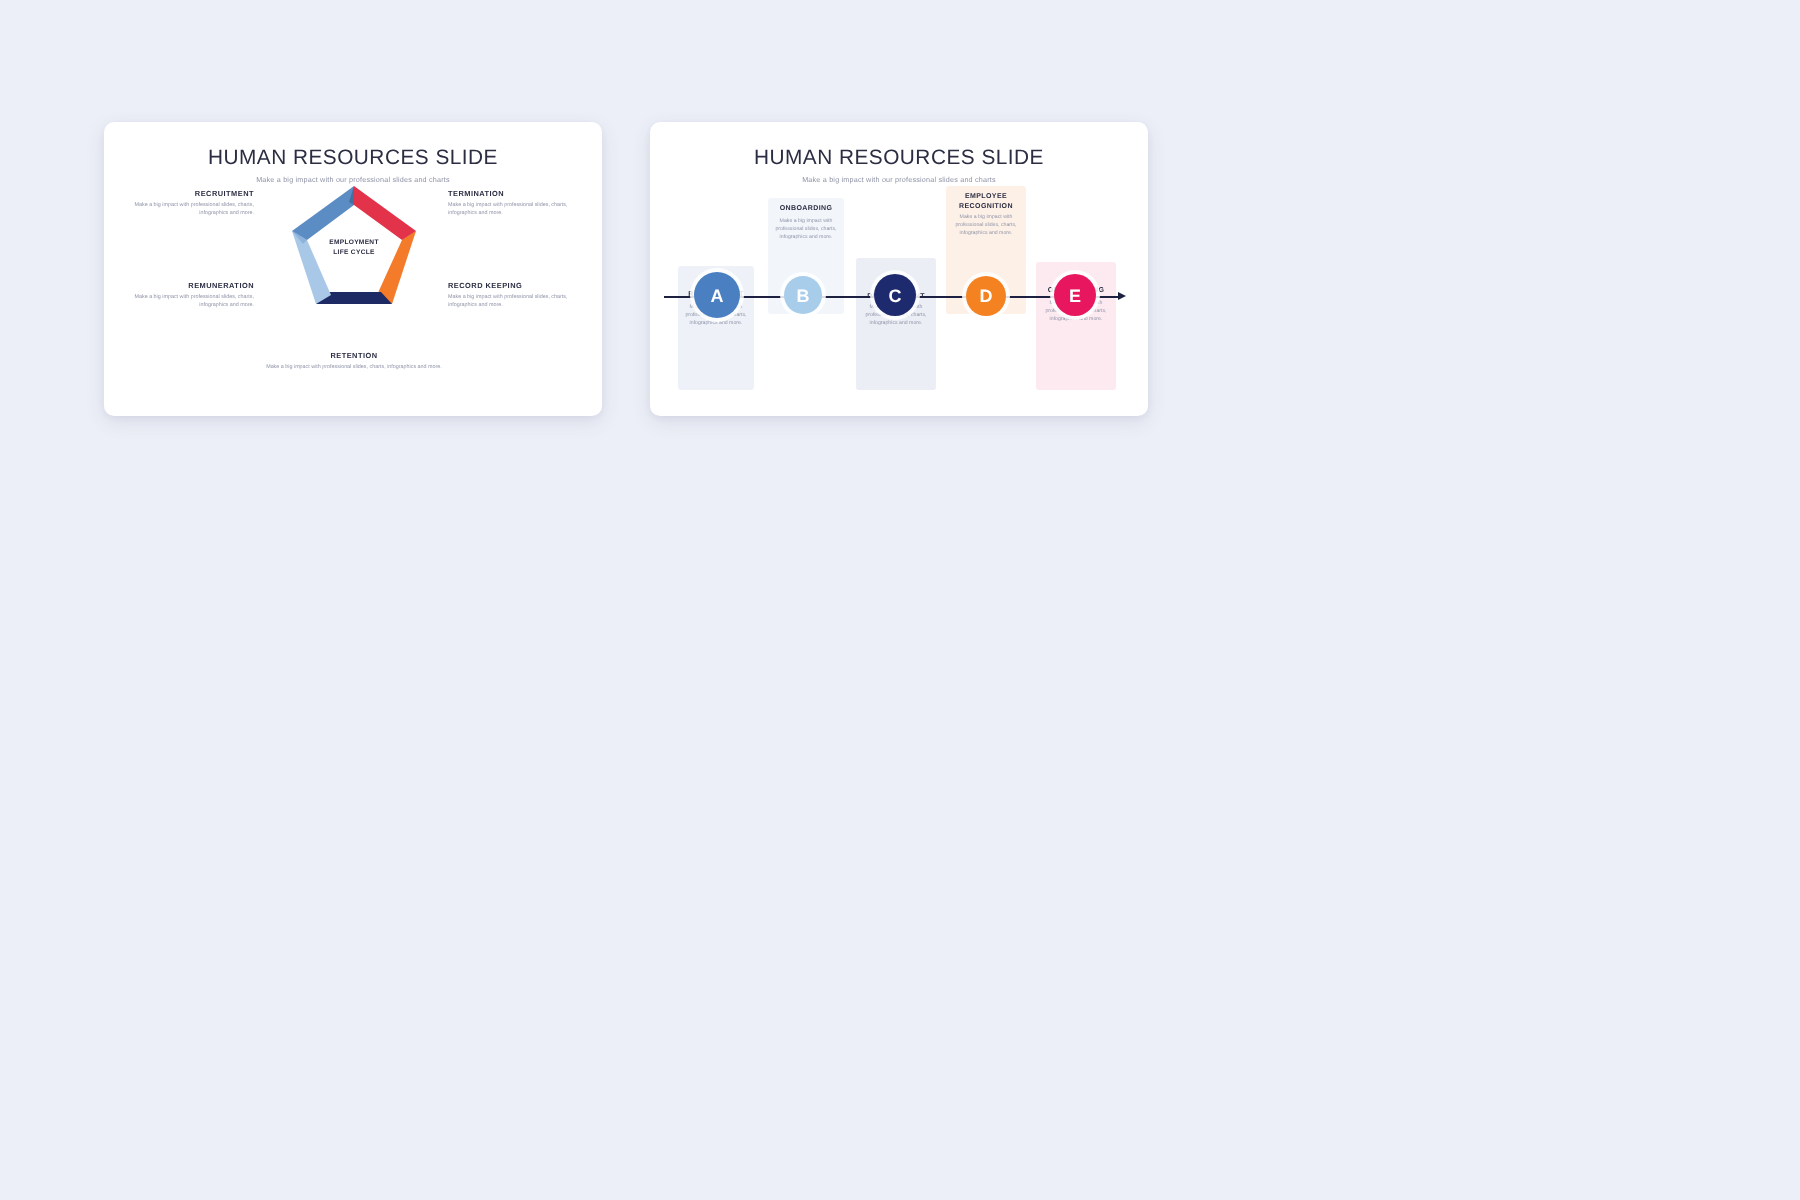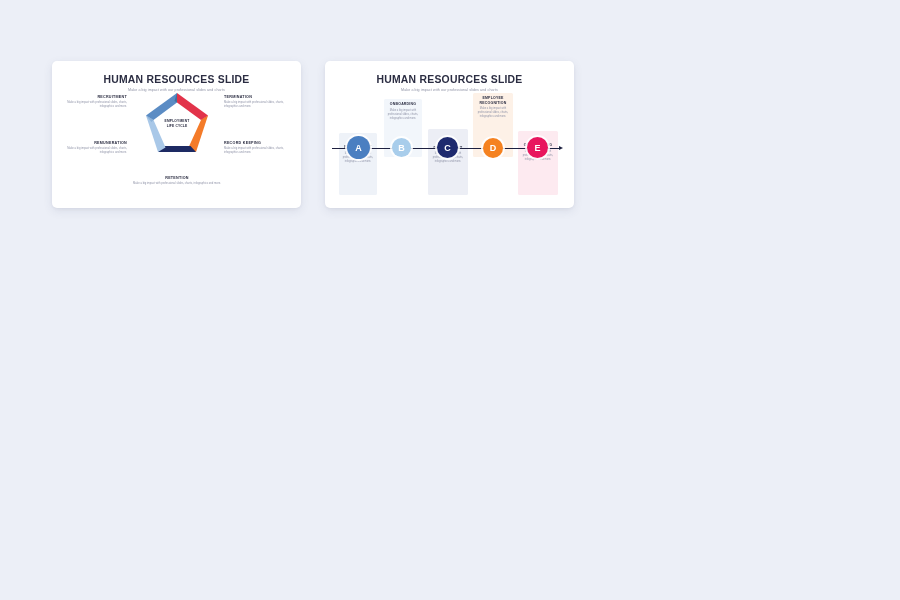--- a/index.html
+++ b/index.html
@@ -28,21 +28,21 @@
     border-radius: 5px;
     box-shadow: 0 3px 10px rgba(60,70,110,0.10), 0 1px 3px rgba(60,70,110,0.06);
     overflow: hidden;
   }
   #slide-one { left: 52px; top: 61px; width: 249px; height: 147px; }
   #slide-two { left: 325px; top: 61px; width: 249px; height: 147px; }
 
   .slide-title {
     text-align: center;
     font-size: 10.4px;
-    font-weight: bold;
+    font-weight: normal;
     letter-spacing: 0.25px;
     color: #2b2d42;
     margin-top: 13px;
     line-height: 1.1;
   }
   .slide-sub {
     text-align: center;
     font-size: 3.6px;
     color: #8f93a6;
     margin-top: 2.5px;

